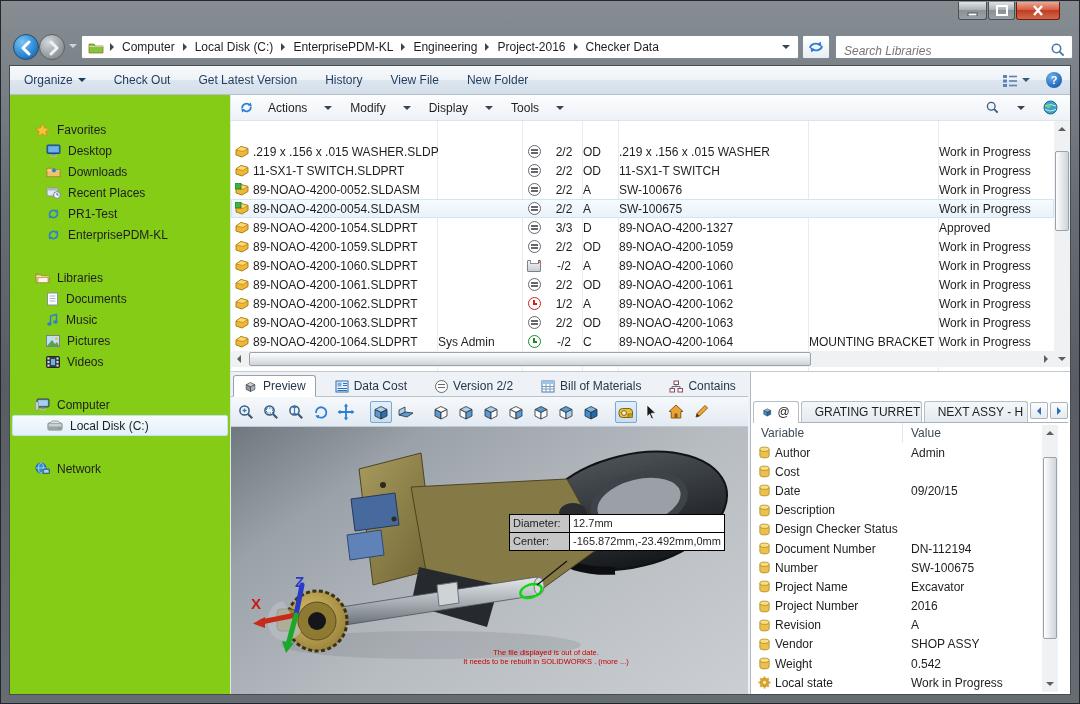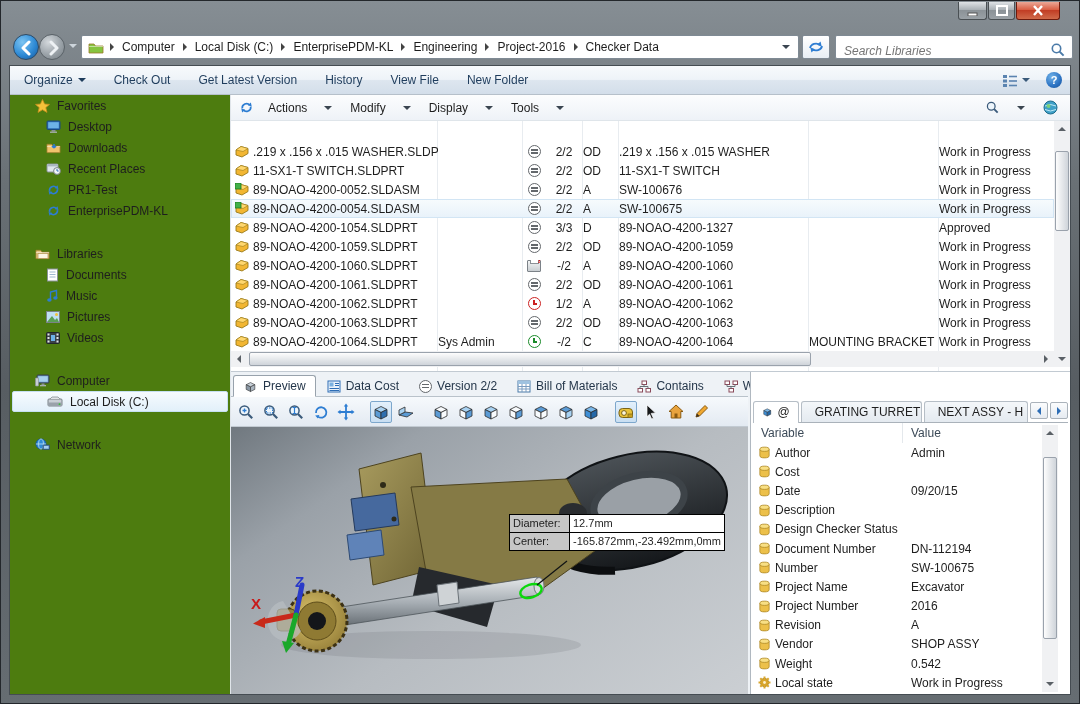--- a/index.html
+++ b/index.html
@@ -29,21 +29,21 @@
   .searchbox input{flex:1;border:none;outline:none;font:italic 12px "Liberation Sans",sans-serif;color:#70808e;padding:0 4px 0 8px;background:transparent}
   
   .client{position:absolute;left:8px;top:64px;right:8px;bottom:8px;background:#fff;border:1px solid #454c52;box-sizing:border-box;overflow:hidden}
   .cmdbar{position:absolute;left:0;right:0;top:0;height:29px;background:linear-gradient(#f7fafc,#eef3f8 48%,#dde6ef 52%,#d3deea);border-bottom:1px solid #b6c0ca;box-sizing:border-box;display:flex;align-items:center;color:#1e3c5c}
   .cmditem{padding:0 14px;display:flex;align-items:center;gap:5px;cursor:default}
   .cmdsep{flex:1}
   .viewsbtn,.helpbtn{display:flex;align-items:center;gap:4px;padding:0 8px}
   .helpico{width:16px;height:16px;border-radius:50%;background:radial-gradient(circle at 35% 30%,#6fb1e8,#2b72c2 60%,#174e92);color:#fff;font-weight:bold;font-size:11px;text-align:center;line-height:16px}
   
   .main{position:absolute;left:0;top:29px;right:0;bottom:0}
-  .sidebar{position:absolute;left:0;top:0;bottom:0;width:221px;background:#4d7c0f;border-right:1px solid #e0e5ea;box-sizing:border-box;padding-top:0}
+  .sidebar{position:absolute;left:0;top:0;bottom:0;width:221px;background:#84cc16;border-right:1px solid #e0e5ea;box-sizing:border-box;padding-top:24px}
   .sgroup{margin-bottom:22px}
   .sitem{height:21px;display:flex;align-items:center;gap:7px;padding-left:25px;cursor:default}
   .sitem.child{padding-left:36px}
   .sitem.sel{background:linear-gradient(#f6fbfe,#e2f0fa);border:1px solid #c6e0f2;border-radius:2px;margin:0 2px;height:19px;padding-left:34px}
   .sitem svg{flex:none}
   
   .browser{position:absolute;left:221px;top:0;right:0;bottom:0}
   .menubar{position:absolute;left:0;right:0;top:0;height:26px;background:linear-gradient(#fcfdfe,#eef2f7);border-bottom:1px solid #dfe5ea;box-sizing:border-box;display:flex;align-items:center}
   .mitem{display:flex;align-items:center;gap:17px;padding:0 9px;cursor:default}
   .menubar .lead{padding:0 6px 0 8px}
@@ -78,21 +78,21 @@
   .vthumb{margin-top:14px;width:12px;height:78px;border:1px solid #9aa2ac;border-radius:2px;background:linear-gradient(90deg,#fdfdfd,#cfd4da)}
   .tri{width:0;height:0;display:inline-block}
   .tri.l{border-right:4px solid #5a6066;border-top:4px solid transparent;border-bottom:4px solid transparent}
   .tri.r{border-left:4px solid #5a6066;border-top:4px solid transparent;border-bottom:4px solid transparent}
   .tri.u{border-bottom:4px solid #5a6066;border-left:4px solid transparent;border-right:4px solid transparent}
   .tri.d{border-top:4px solid #5a6066;border-left:4px solid transparent;border-right:4px solid transparent}
   
   .bottom{position:absolute;left:0;right:0;top:276px;bottom:0;background:#eef2f6;border-top:1px solid #c2cad2;box-sizing:border-box}
   .pane-l{position:absolute;left:0;top:0;bottom:0;width:517px}
   .tabstrip{position:absolute;left:0;right:0;top:2px;height:23px;display:flex;align-items:flex-end;padding-left:2px;border-bottom:1px solid #b9c2ca;box-sizing:border-box}
-  .tab{display:flex;align-items:center;gap:5px;padding:3px 9px;margin-right:2px;white-space:nowrap;cursor:default;color:#24364a}
+  .tab{display:flex;align-items:center;gap:5px;padding:3px 9px;margin-right:10px;white-space:nowrap;cursor:default;color:#24364a}
   .tab.active{background:#fff;border:1px solid #98a2ac;border-bottom:1px solid #fff;border-radius:3px 3px 0 0;margin-bottom:-1px}
   .edtools{position:absolute;left:0;right:0;top:25px;height:30px;background:linear-gradient(#f6f9fc,#e3eaf2);border-bottom:1px solid #c2cad2;box-sizing:border-box;display:flex;align-items:center;gap:3px;padding-left:4px}
   .tbi{width:22px;height:22px;display:flex;align-items:center;justify-content:center;border-radius:2px}
   .tbi.pressed{border:1px solid #7da7cc;background:linear-gradient(#e3f0fb,#c8def2);box-sizing:border-box}
   .tbi.gap{margin-left:10px}
   
   .viewport{position:absolute;left:0;right:0;top:55px;bottom:0;background:linear-gradient(145deg,#70787f 0%,#9aa1a8 22%,#b7bcc1 55%,#cbcfd3 100%);overflow:hidden}
   .mtip{position:absolute;left:278px;top:87px;border:1px solid #000;background:#fff;font-size:11px;line-height:17px;display:grid;grid-template-columns:60px 154px}
   .mtip .k{background:#c6c6c6;border-right:1px solid #000;padding:0 3px}
   .mtip .v{padding:0 3px;white-space:nowrap}
@@ -878,20 +878,24 @@
 
               
               <div class="mtip">
                 <div class="k">Diameter:</div>
                 <div class="v">12.7mm</div>
                 <div class="k row2">Center:</div>
                 <div class="v row2">-165.872mm,-23.492mm,0mm</div>
               </div>
 
               
+              <div class="warn">
+                <div>The file displayed is out of date.</div>
+                <div>It needs to be rebuilt in SOLIDWORKS . (more ...)</div>
+              </div>
 
               
               <svg width="84" height="88" style="position:absolute;left:18px;top:148px">
                 <path d="M34,26 a18,20 0 1 0 18,30 z" fill="#b8bdc2" opacity="0.7"></path>
                 <line x1="47" y1="40" x2="12" y2="47" stroke="#c82a1a" stroke-width="5" stroke-linecap="round"></line>
                 <polygon points="4,48.5 16,42 16,53" fill="#c82a1a"></polygon>
                 <line x1="47" y1="40" x2="53" y2="10" stroke="#2a3ac8" stroke-width="5" stroke-linecap="round"></line>
                 <line x1="47" y1="40" x2="39" y2="70" stroke="#1aa82a" stroke-width="5" stroke-linecap="round"></line>
                 <polygon points="37,78 33,66 45,68" fill="#1aa82a"></polygon>
                 <text x="2" y="34" fill="#c81a1a" font-size="15" font-weight="bold" font-family="Liberation Sans, sans-serif">X</text>

